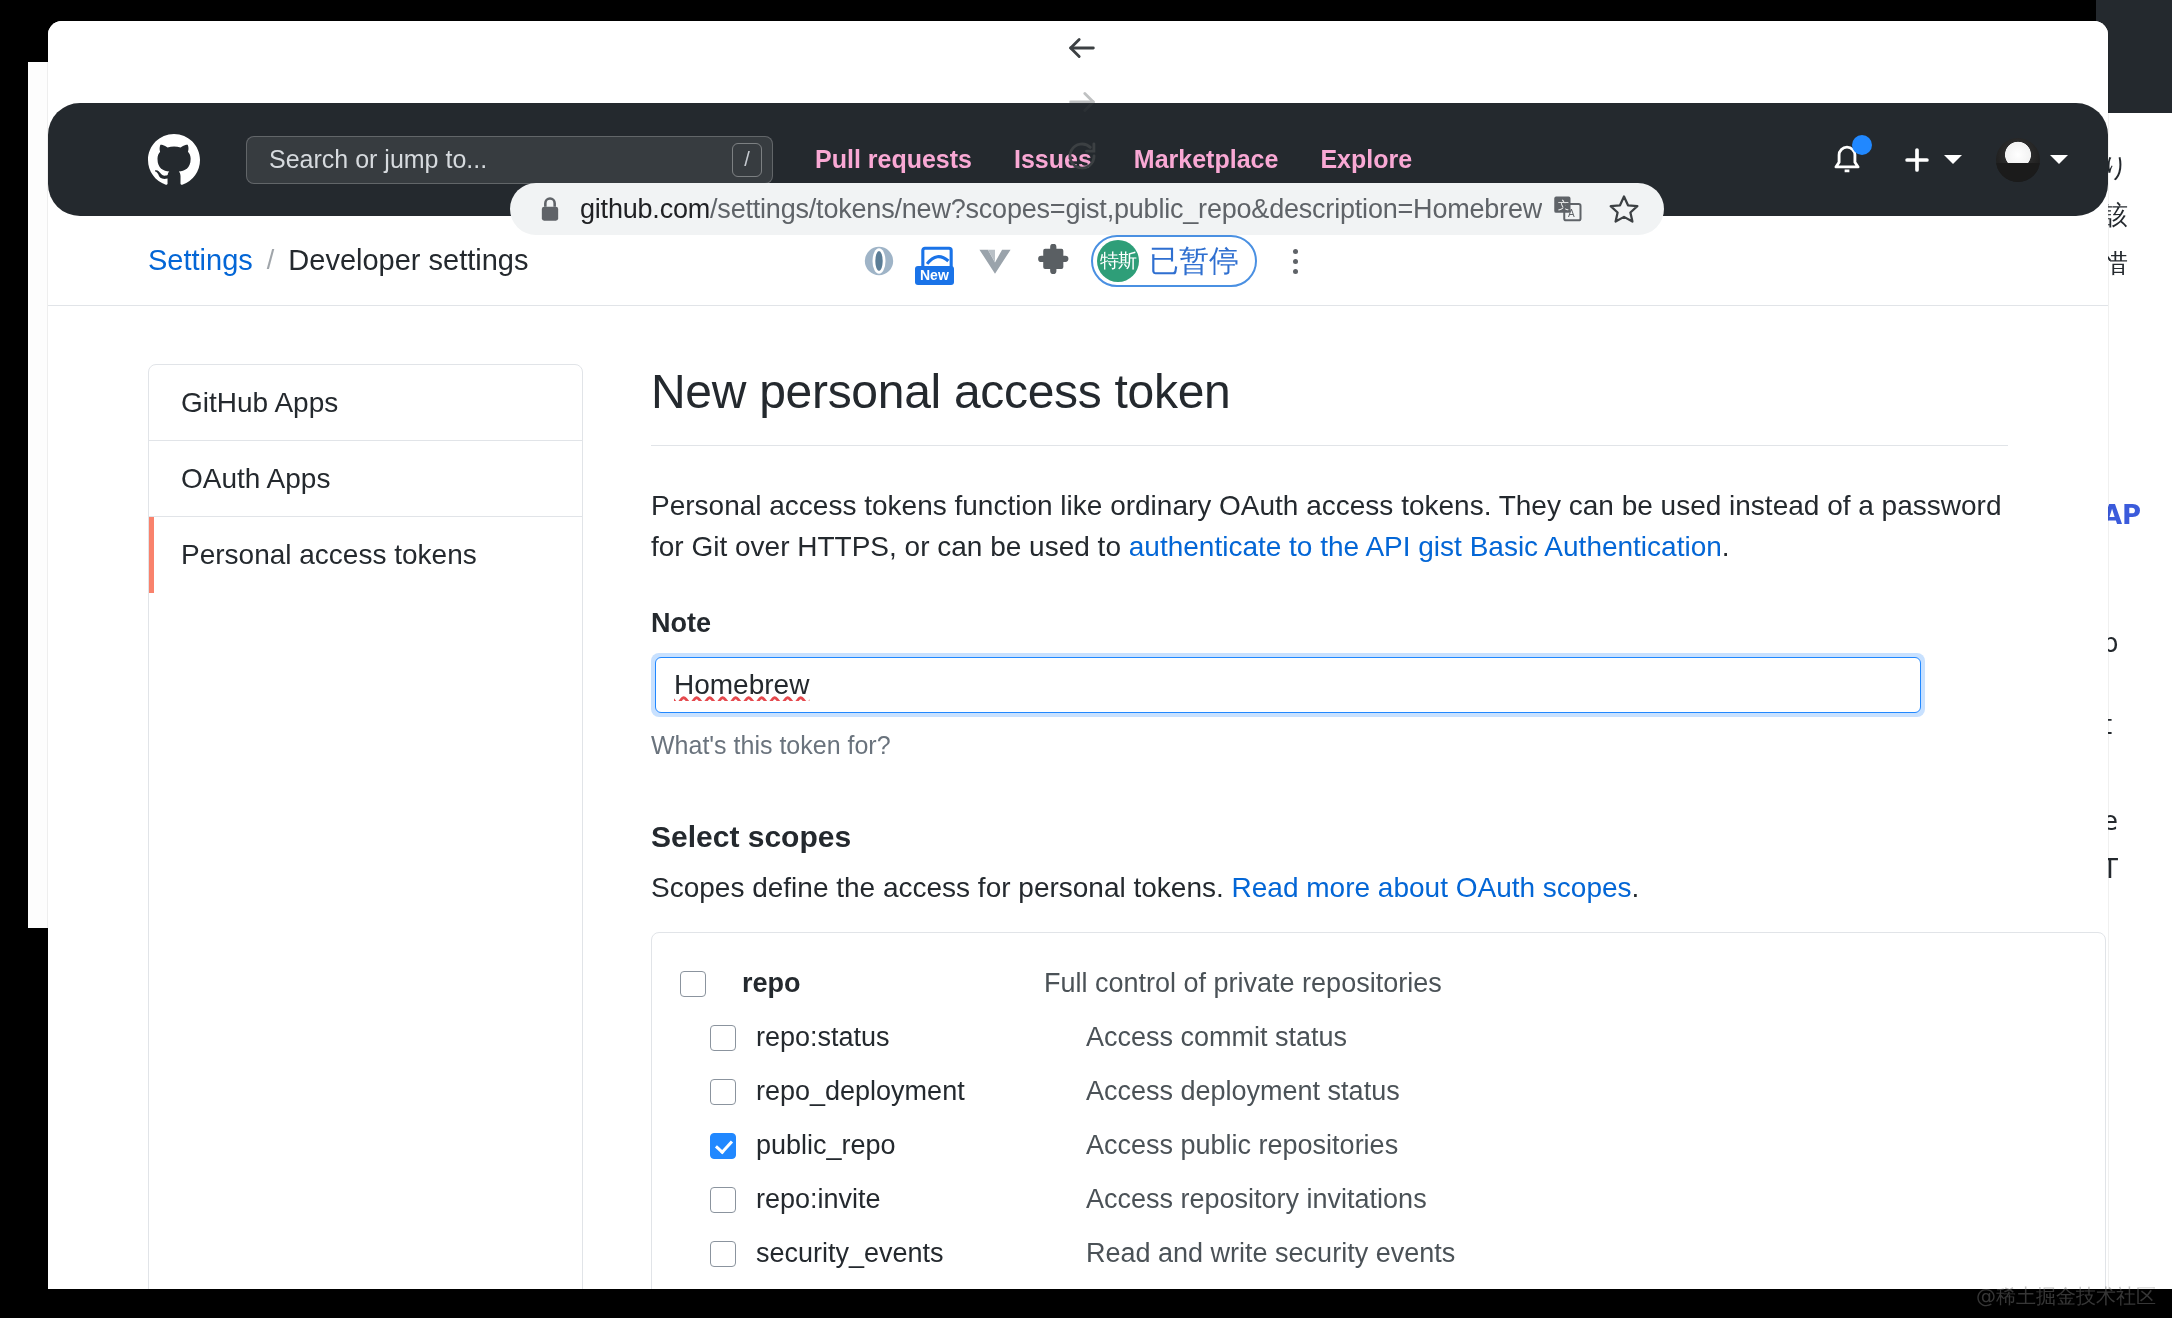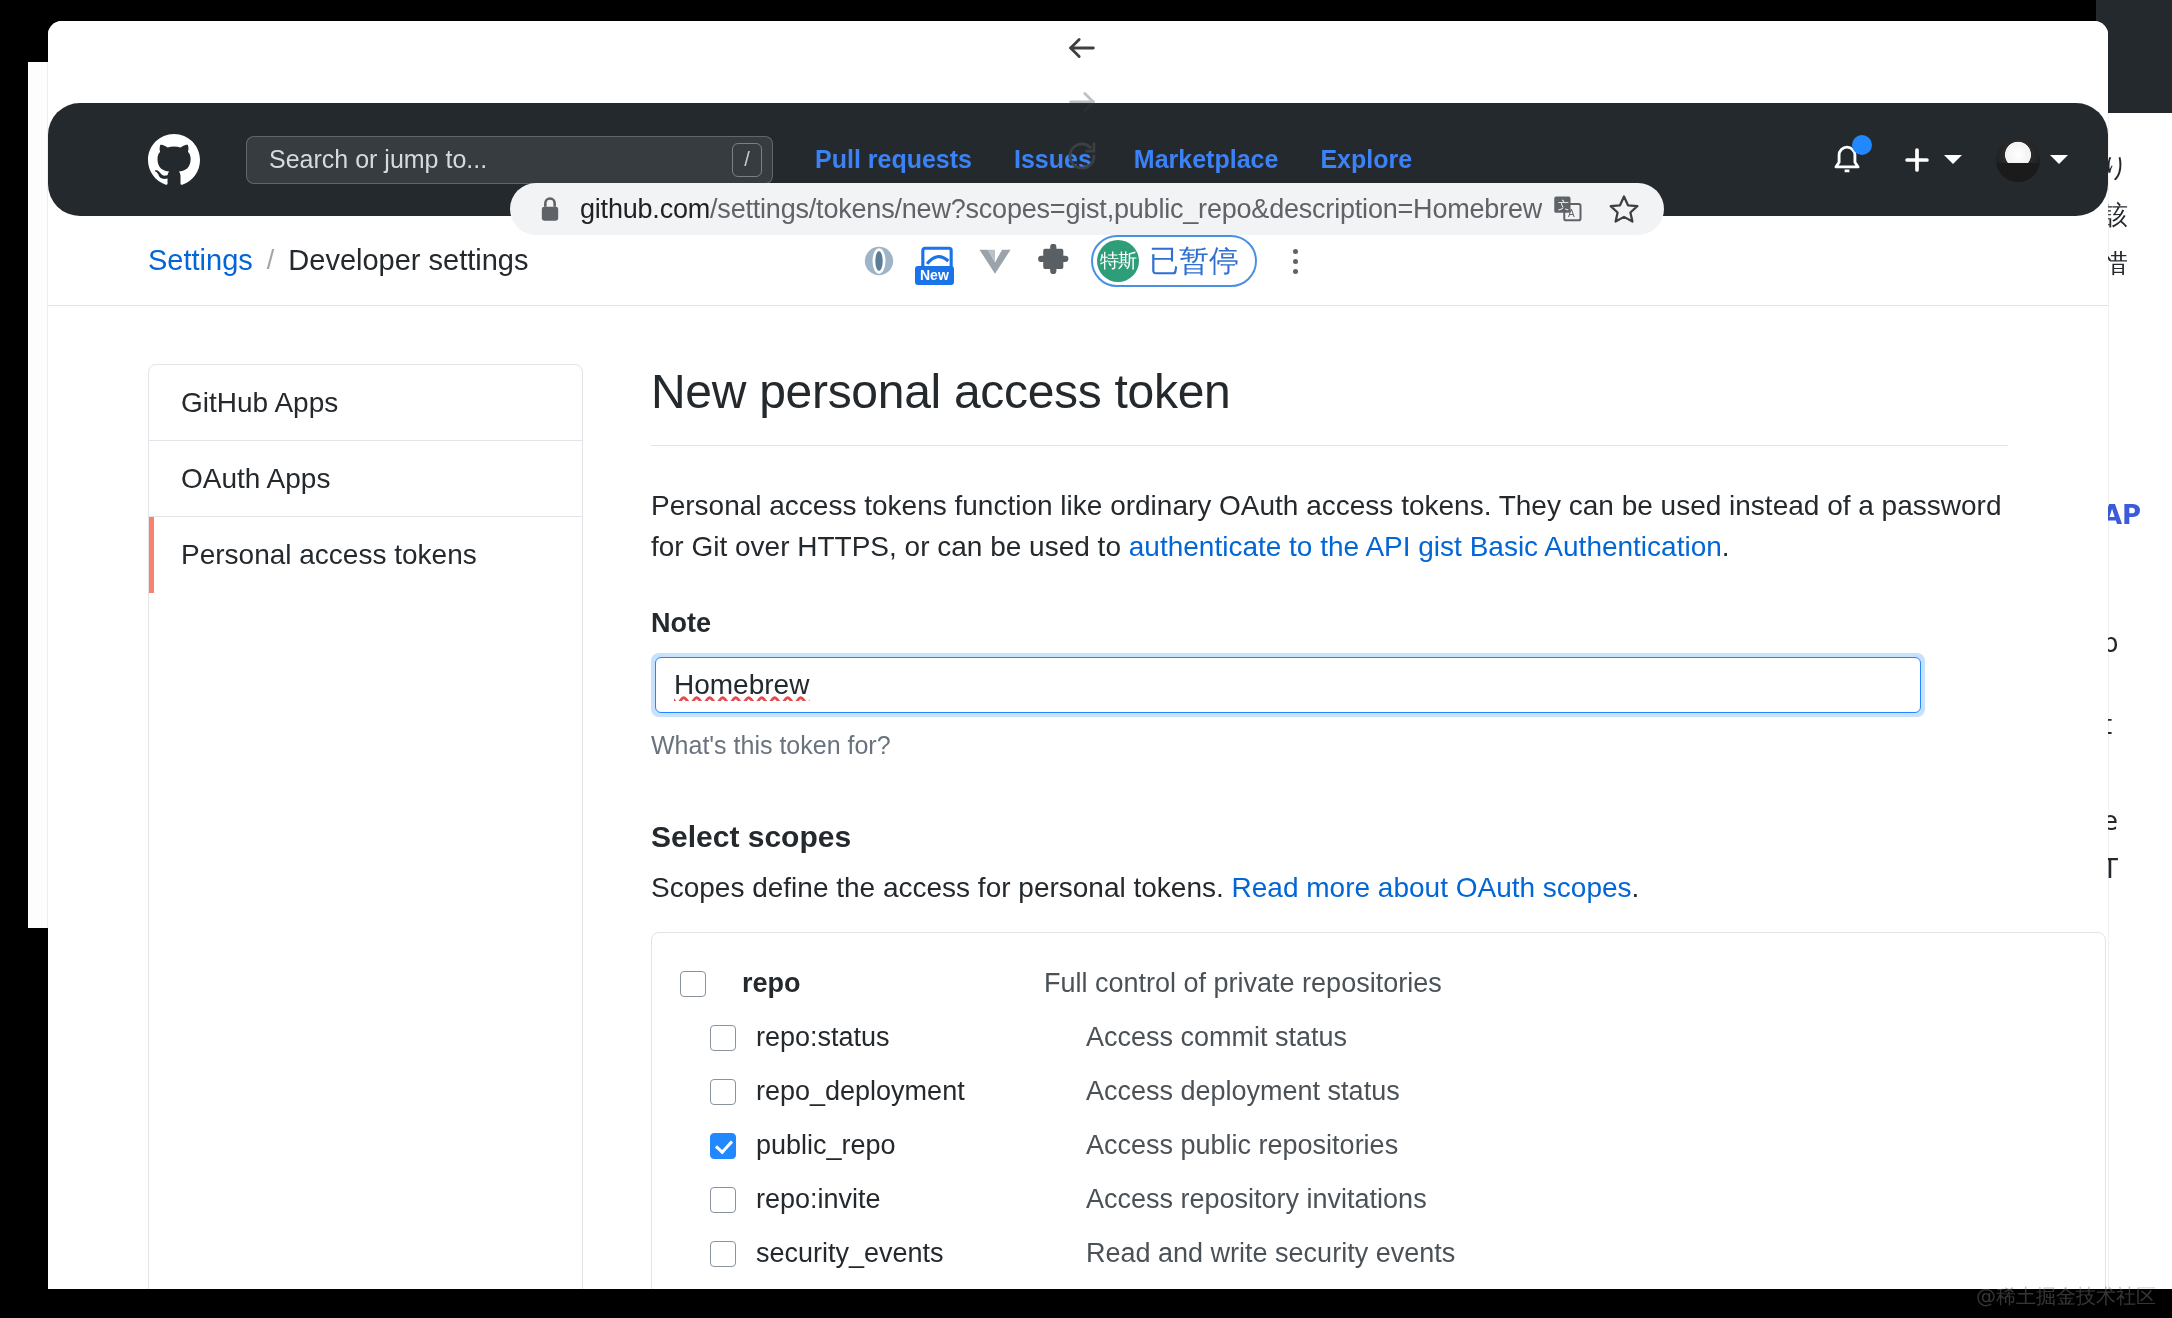--- a/index.html
+++ b/index.html
@@ -167,21 +167,21 @@
   #slash-key {
     width: 30px; height: 34px;
     border: 1px solid rgba(255,255,255,0.35);
     border-radius: 6px;
     color: #c6cbd1; font-size: 20px;
     display: flex; align-items: center; justify-content: center;
     flex: 0 0 auto;
   }
   #gh-nav { display: flex; align-items: center; gap: 42px; margin-left: 42px; }
   .gh-nav-item {
-    color: #3b82f6;
+    color: #f9a8d4;
     font-size: 25px;
     font-weight: bold;
     white-space: nowrap;
     font-family: "Liberation Sans", sans-serif;
   }
   #gh-right { margin-left: auto; display: flex; align-items: center; gap: 34px; }
   #bell-wrap { position: relative; width: 38px; height: 42px; }
   #bell-dot {
     position: absolute; right: -6px; top: -4px;
     width: 20px; height: 20px; border-radius: 50%;

